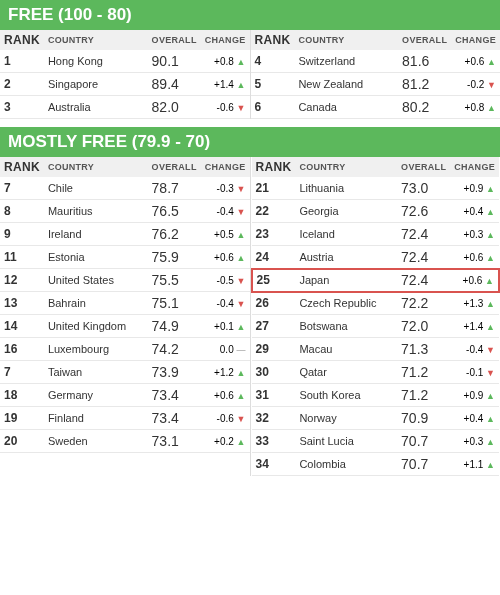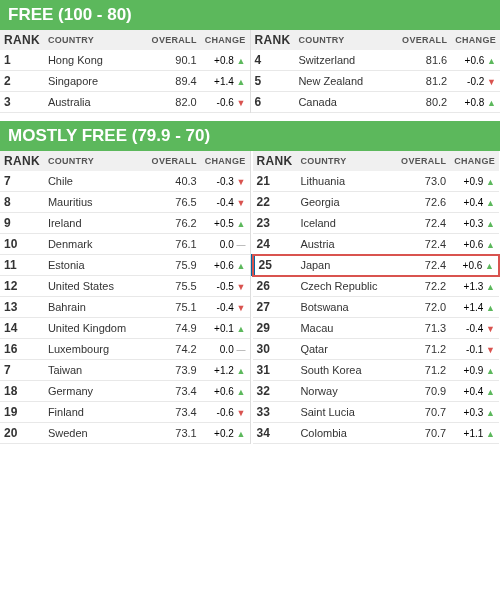--- a/index.html
+++ b/index.html
@@ -61,22 +61,22 @@
       width: 20px;
     }
 
     .country {
       color: #333;
       font-size: 11px;
       flex: 1;
     }
 
     .overall {
-      text-align: right;
-      font-size: 11px;
+      text-align: left;
+      font-size: 14px;
       color: #333;
       width: 36px;
     }
 
     .change {
       text-align: right;
       font-size: 10px;
       width: 36px;
       white-space: nowrap;
     }
@@ -99,21 +99,21 @@
     .highlighted-row td {
       background: #fff !important;
     }
 
     .highlighted-row {
       outline: 2px solid #d9534f;
       outline-offset: -1px;
     }
 
     tr.highlighted-row td:first-child {
-      border-left: 4px solid #0369a1;
+      border-left: 2px solid #0369a1;
     }
 
     tr.highlighted-row td:last-child {
       border-right: 2px solid #d9534f;
     }
 
     .divider {
       width: 1px;
       background: #ddd;
     }
@@ -205,40 +205,34 @@
     <th class="rank">RANK</th>
     <th>COUNTRY</th>
     <th class="num">OVERALL</th>
     <th class="num">CHANGE</th>
   </tr>
           </thead>
           <tbody>
             <tr class="">
       <td class="rank">7</td>
       <td class="country">Chile</td>
-      <td class="overall">40.3</td>
+      <td class="overall">78.7</td>
       <td class="change">-0.3 <span class="arrow-down">▼</span></td>
     </tr>
             <tr class="">
       <td class="rank">8</td>
       <td class="country">Mauritius</td>
       <td class="overall">76.5</td>
       <td class="change">-0.4 <span class="arrow-down">▼</span></td>
     </tr>
             <tr class="">
       <td class="rank">9</td>
       <td class="country">Ireland</td>
       <td class="overall">76.2</td>
       <td class="change">+0.5 <span class="arrow-up">▲</span></td>
-    </tr>
-            <tr class="">
-      <td class="rank">10</td>
-      <td class="country">Denmark</td>
-      <td class="overall">76.1</td>
-      <td class="change">0.0 <span class="arrow-neutral">—</span></td>
     </tr>
             <tr class="">
       <td class="rank">11</td>
       <td class="country">Estonia</td>
       <td class="overall">75.9</td>
       <td class="change">+0.6 <span class="arrow-up">▲</span></td>
     </tr>
             <tr class="">
       <td class="rank">12</td>
       <td class="country">United States</td>

